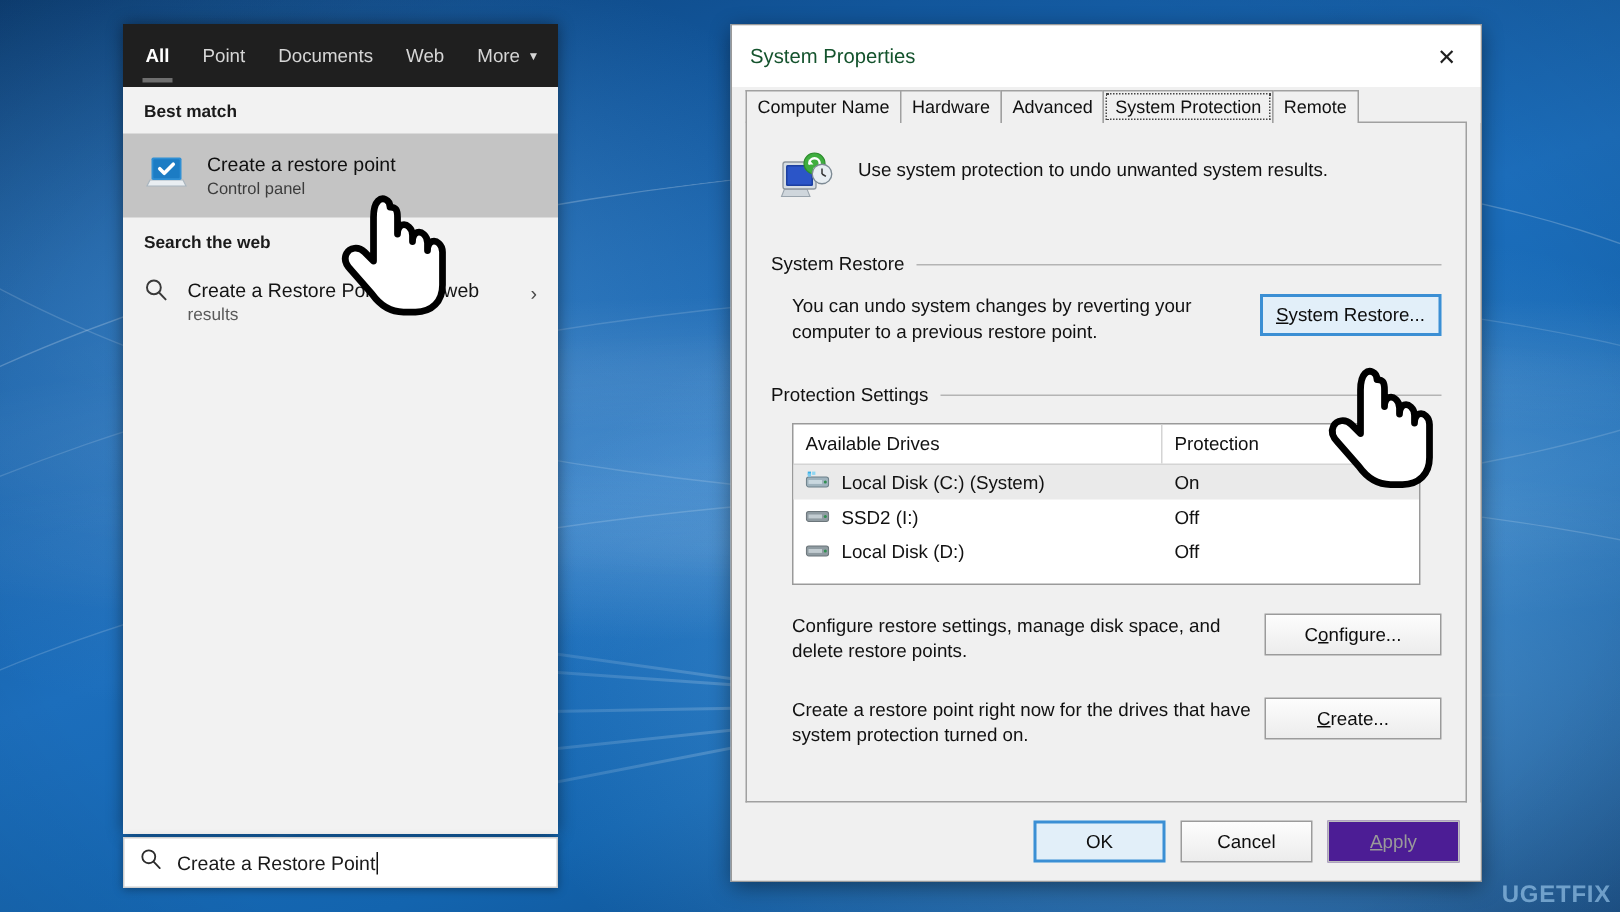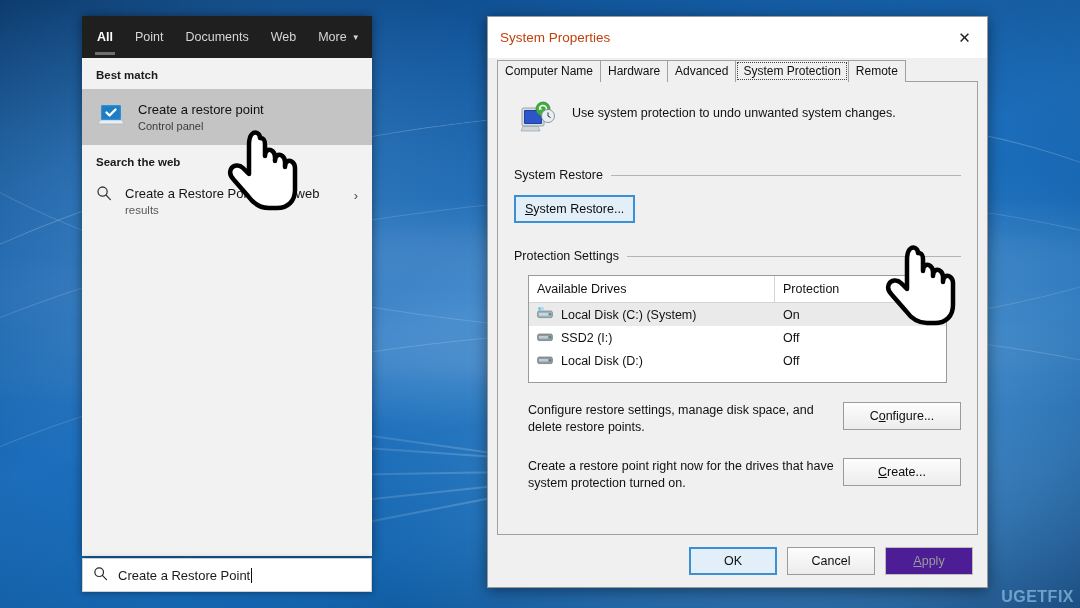--- a/index.html
+++ b/index.html
@@ -139,21 +139,21 @@
     box-shadow: 0 3px 14px rgba(0,0,0,0.45);
     display: flex; flex-direction: column;
   }
   .titlebar {
     height: 41px;
     background: #ffffff;
     display: flex; align-items: center;
     padding-left: 12px;
     flex: 0 0 auto;
   }
-  .title-text { font-size: 13.5px; color: #c2410c; }
+  .title-text { font-size: 13.5px; color: #14532d; }
   .close-btn {
     margin-left: auto;
     width: 45px; height: 41px;
     display: flex; align-items: center; justify-content: center;
     font-size: 15px; color: #202020;
     cursor: default;
   }
   .tabstrip {
     display: flex; align-items: flex-end;
     padding: 0 9px;
@@ -386,29 +386,30 @@
             <rect x="6" y="10" width="18" height="14" rx="1" fill="#1c3fa0"></rect>
             <rect x="7" y="11" width="16" height="12" rx="0.6" fill="#2b55c8"></rect>
             <circle cx="25" cy="9" r="7" fill="#3fae3f" stroke="#2c8c2c" stroke-width="0.8"></circle>
             <path d="M21.5 9 A3.5 3.5 0 1 1 25 12.5" fill="none" stroke="#ffffff" stroke-width="1.6" stroke-linecap="round"></path>
             <path d="M21.2 6.2 L21.2 9.6 L24.3 9.6 Z" fill="#ffffff"></path>
             <circle cx="30" cy="16" r="6.5" fill="#e8eef2" stroke="#7d8a94" stroke-width="0.9"></circle>
             <line x1="30" y1="16" x2="30" y2="12.4" stroke="#333" stroke-width="1"></line>
             <line x1="30" y1="16" x2="32.6" y2="17.6" stroke="#333" stroke-width="1"></line>
           </svg>
         </span>
-        <span class="intro-text">Use system protection to undo unwanted system changes.</span>
+        <span class="intro-text">Use system protection to undo unwanted system results.</span>
       </div>
 
       <div class="group-head">
         <span>System Restore</span>
         <span class="group-line"></span>
       </div>
 
       <div class="row2">
+        <span class="desc">You can undo system changes by reverting your computer to a previous restore point.</span>
         <span class="btn focus"><u>S</u><span>ystem Restore...</span></span>
       </div>
 
       <div class="group-head">
         <span>Protection Settings</span>
         <span class="group-line"></span>
       </div>
 
       <div class="drives">
         <div class="dv-head">

